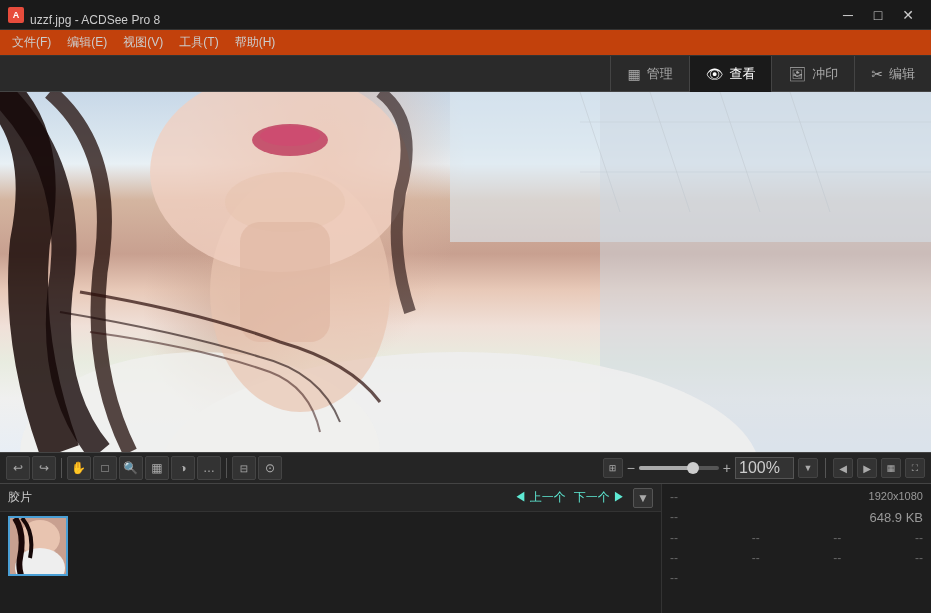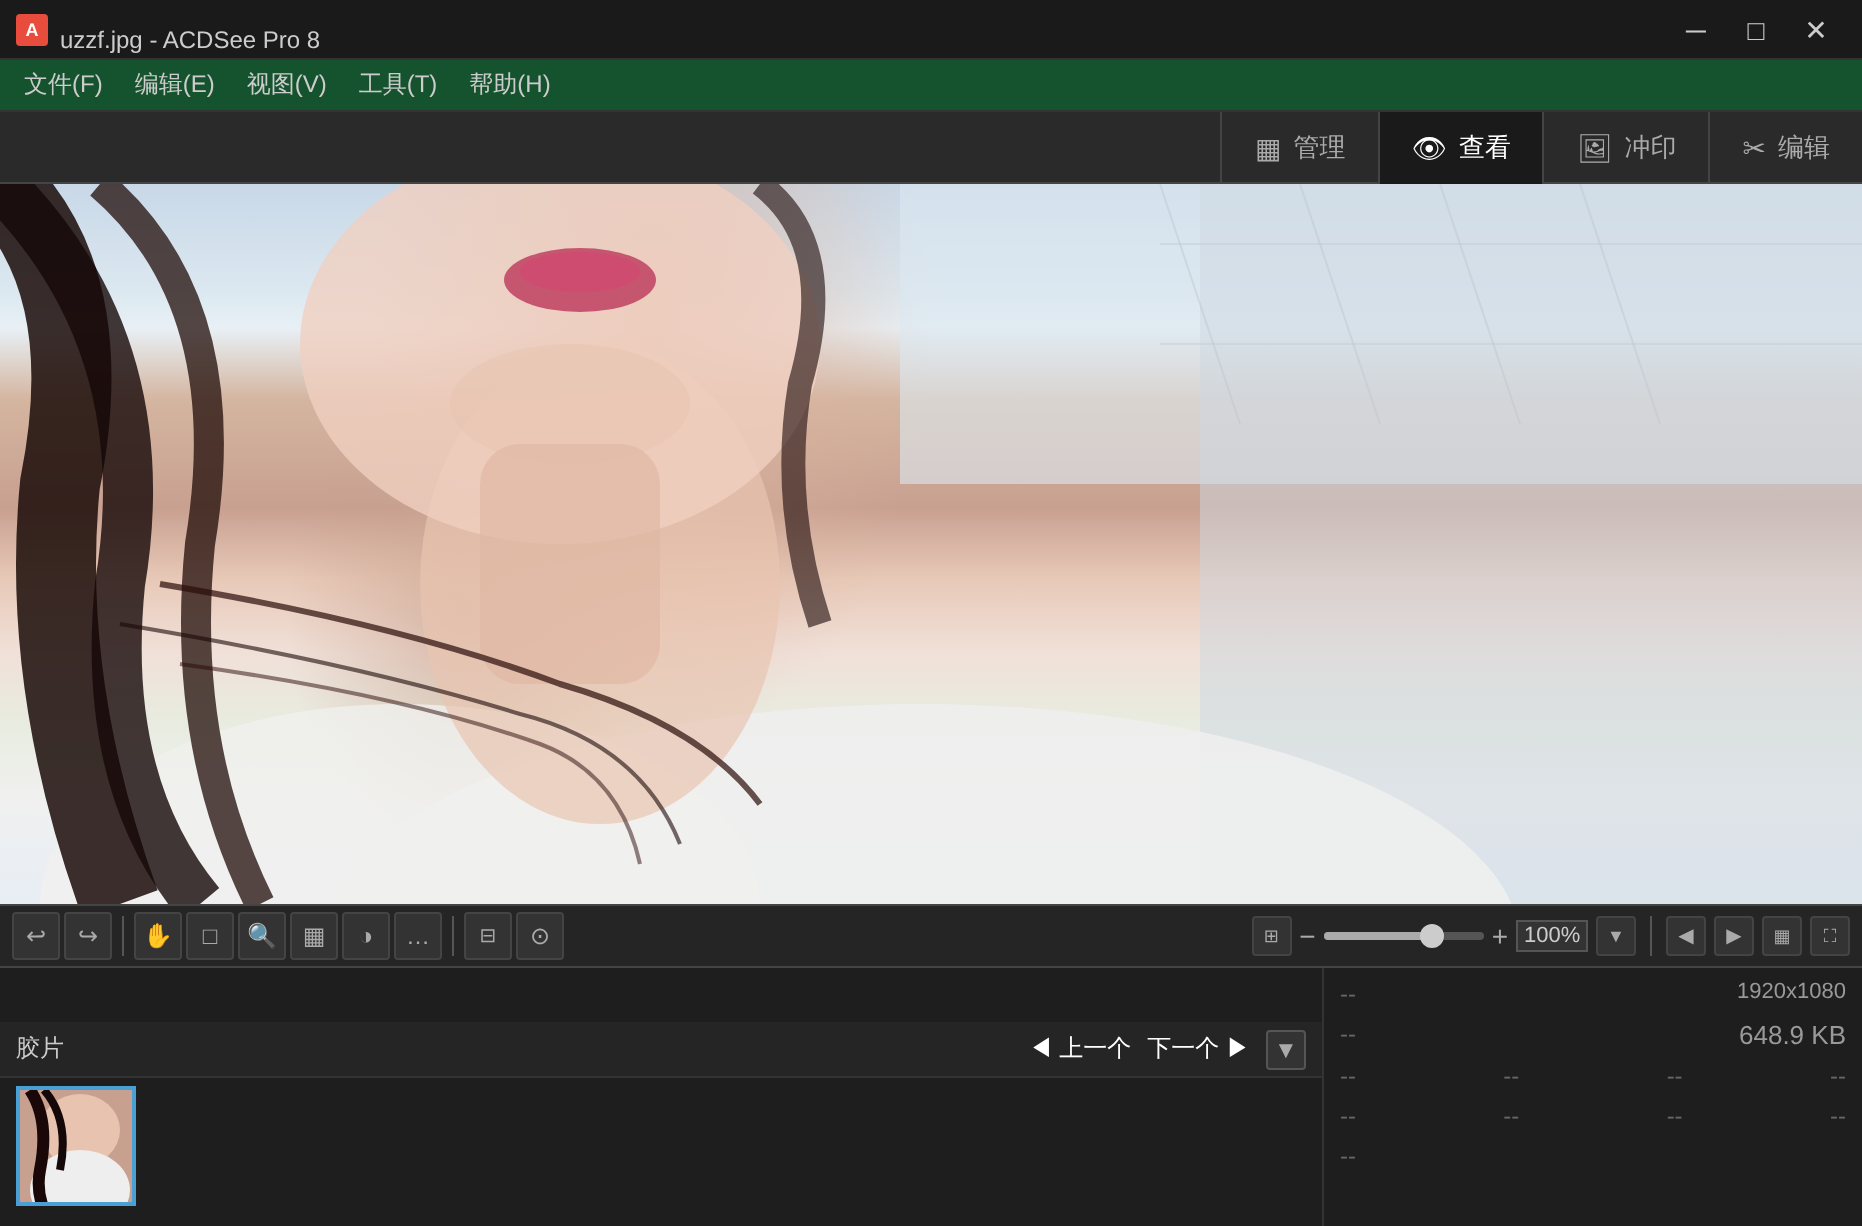--- a/index.html
+++ b/index.html
@@ -12,21 +12,21 @@
       padding: 0 8px; border-bottom: 1px solid #333;
     }
     #titlebar-left { display: flex; align-items: center; gap: 6px; }
     #titlebar-icon { width: 16px; height: 16px; background: #e74c3c; border-radius: 2px; display: flex; align-items: center; justify-content: center; font-size: 9px; color: white; font-weight: bold; }
     #titlebar-text { color: #ccc; font-size: 12px; margin-top: 11px; }
     #titlebar-controls { display: flex; gap: 0; }
     .title-btn { width: 30px; height: 20px; background: transparent; border: none; color: #ccc; cursor: pointer; font-size: 14px; display: flex; align-items: center; justify-content: center; }
 
     
     #menubar {
-      width: 100%; height: 26px; background: #14532d;
+      width: 100%; height: 26px; background: #c2410c;
       display: flex; align-items: center; padding: 0 4px;
       border-bottom: 1px solid #333;
     }
     .menu-item { padding: 3px 8px; color: #ccc; cursor: pointer; font-size: 12px; }
 
     
     #toolbar {
       width: 100%; height: 36px; background: #2a2a2a;
       display: flex; align-items: center; justify-content: flex-end;
       border-bottom: 1px solid #444; padding-right: 0;
@@ -71,25 +71,25 @@
     #zoom-area {
       margin-left: auto; display: flex; align-items: center; gap: 4px; color: #aaa;
     }
     #zoom-slider { width: 80px; height: 4px; background: #555; border-radius: 2px; cursor: pointer; position: relative; }
     #zoom-slider-fill { position: absolute; left: 0; top: 0; height: 100%; width: 70%; background: #aaa; border-radius: 2px; }
     #zoom-handle { position: absolute; top: -4px; left: 68%; width: 12px; height: 12px; background: #ccc; border-radius: 50%; transform: translateX(-50%); cursor: pointer; }
     #zoom-value { width: 40px; background: #333; border: 1px solid #555; color: #ccc; text-align: center; padding: 1px 3px; font-size: 11px; }
     .nav-icon-btn { width: 20px; height: 20px; background: #333; border: 1px solid #444; border-radius: 2px; display: flex; align-items: center; justify-content: center; cursor: pointer; color: #aaa; font-size: 10px; }
     #filmstrip-header {
       height: 28px; display: flex; align-items: center; justify-content: space-between;
-      padding: 0 8px; background: #252525; border-bottom: 1px solid #333; margin-top: 27px;
+      padding: 0 8px; background: #252525; border-bottom: 1px solid #333;
     }
     #filmstrip-label { color: #ccc; font-size: 12px; }
     #filmstrip-nav { display: flex; align-items: center; gap: 8px; color: #aaa; font-size: 12px; }
-    .nav-link { color: #ffffff; cursor: pointer; }
+    .nav-link { color: #5eead4; cursor: pointer; }
     #filmstrip-dropdown { width: 20px; height: 20px; background: #333; border: 1px solid #555; border-radius: 2px; display: flex; align-items: center; justify-content: center; cursor: pointer; color: #aaa; }
     #filmstrip-content {
       flex: 1; display: flex; align-items: center; padding: 4px 8px; gap: 4px;
     }
     #film-thumb {
       width: 60px; height: 60px; border: 2px solid #4a9fd5; cursor: pointer;
       background: linear-gradient(135deg, #c8a090 0%, #e8c9b8 40%, #f0ddd2 70%, #d4b5a0 100%);
       flex-shrink: 0; overflow: hidden; position: relative;
     }
     .thumb-mini-img {
@@ -211,21 +211,21 @@
   <div class="tool-btn">⊙</div>
 
   <div id="zoom-area">
     <div class="tool-btn" style="width:20px;height:20px;font-size:9px;">⊞</div>
     <span style="cursor:pointer;color:#aaa;font-size:14px;">−</span>
     <div id="zoom-slider">
       <div id="zoom-slider-fill"></div>
       <div id="zoom-handle"></div>
     </div>
     <span style="cursor:pointer;color:#aaa;font-size:14px;">+</span>
-    <input id="zoom-value" type="text" style="width: 36px; background: rgb(51, 51, 51); border: 1px solid rgb(85, 85, 85); color: rgb(204, 204, 204); text-align: left; font-size: 11px; padding: 1px 3px;" value="100%" readonly="">
+    <input id="zoom-value" type="text" style="width: 59px; background: rgb(51, 51, 51); border: 1px solid rgb(85, 85, 85); color: rgb(204, 204, 204); text-align: left; font-size: 16px; padding: 1px 3px;" value="100%" readonly="">
     <div class="tool-btn" style="width:20px;height:20px;font-size:9px;">▼</div>
     <div class="tool-separator"></div>
     <div class="nav-icon-btn">◀</div>
     <div class="nav-icon-btn">▶</div>
     <div class="tool-btn" style="width:20px;height:20px;font-size:9px;">▦</div>
     <div class="tool-btn" style="width:20px;height:20px;font-size:9px;">⛶</div>
   </div>
 </div>
 
 <div id="lower-section">

